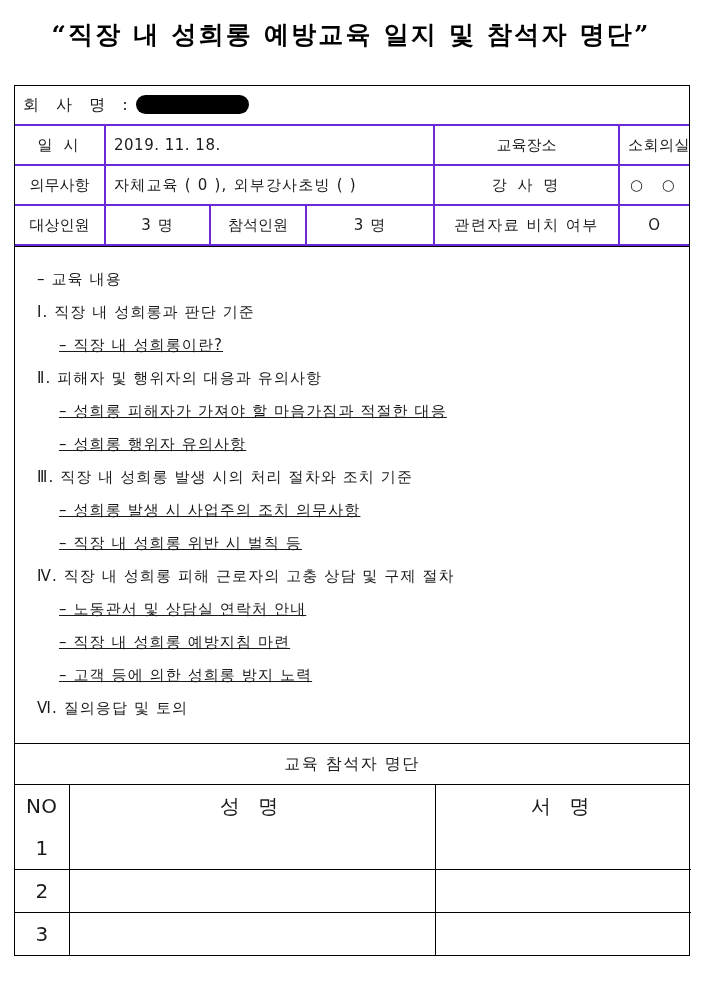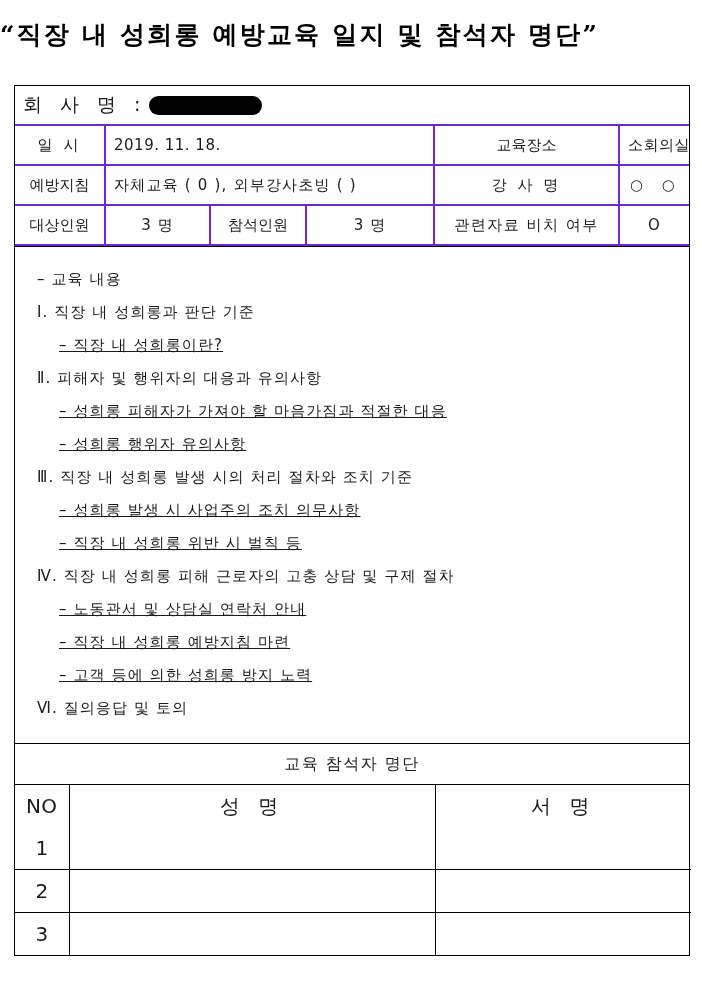--- a/index.html
+++ b/index.html
@@ -15,20 +15,21 @@
     color: #111111;
     overflow: hidden;
   }
 
   
   .doc-title {
     position: absolute;
     top: 18px;
     left: 0;
     width: 702px;
+    text-align: center;
     font-family: "DejaVu Serif", "Liberation Serif", serif;
     font-size: 25px;
     font-weight: 700;
     letter-spacing: 2.2px;
     white-space: nowrap;
     color: #000000;
   }
 
   
   .sheet {
@@ -85,21 +86,21 @@
     letter-spacing: 1.2px;
   }
 
   
   .company-cell {
     position: relative;
     padding-left: 14px;
   }
   .company-label {
     letter-spacing: 6px;
-    font-size: 19px;
+    font-size: 16px;
   }
   .redaction-bar {
     display: inline-block;
     vertical-align: middle;
     width: 113px;
     height: 19px;
     background: #000000;
     border-radius: 10px;
     margin-left: 2px;
     position: relative;
@@ -189,21 +190,21 @@
           <span class="company-label">회 사 명 :</span><span class="redaction-bar"></span>
         </td>
       </tr>
       <tr>
         <td class="lbl">일      시</td>
         <td class="val" colspan="3">2019.  11.  18.</td>
         <td class="lbl-tight">교육장소</td>
         <td class="val" style="">소회의실</td>
       </tr>
       <tr>
-        <td class="lbl-tight">예방지침</td>
+        <td class="lbl-tight">의무사항</td>
         <td class="val-spaced" colspan="3">자체교육 ( 0 ), 외부강사초빙 (     )</td>
         <td class="lbl">강 사 명</td>
         <td class="val circles" style="padding-left:10px">○ ○ ○</td>
       </tr>
       <tr>
         <td class="lbl-tight">대상인원</td>
         <td class="val-c">3 명</td>
         <td class="lbl-tight">참석인원</td>
         <td class="val-c">3 명</td>
         <td class="lbl-tight" style="letter-spacing:1.5px">관련자료 비치 여부</td>

